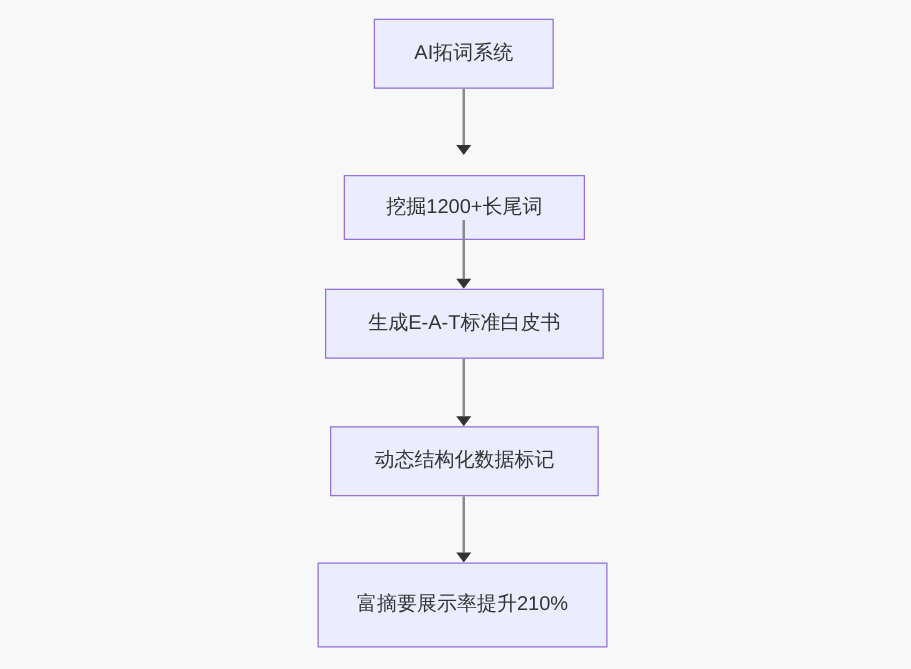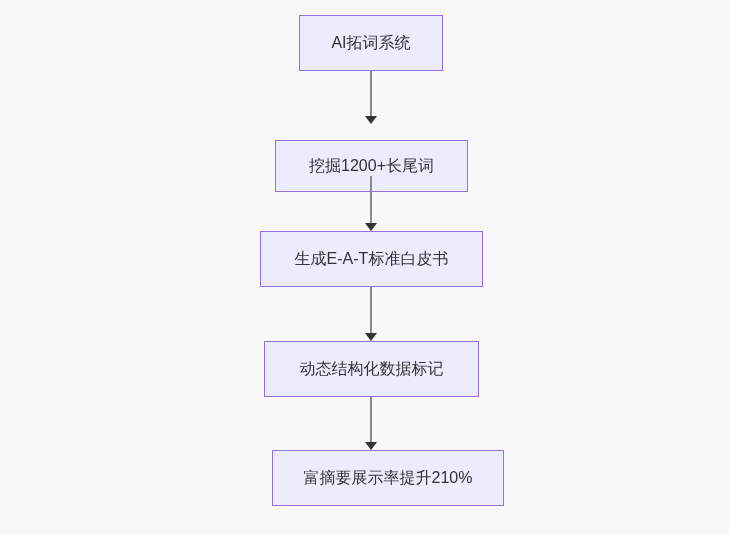--- a/index.html
+++ b/index.html
@@ -28,21 +28,21 @@
   .node span {
     font-size: 16px;
     color: var(--text-color, #333333);
     line-height: 1.2;
     white-space: nowrap;
   }
   .n1 { left: 299px; top: 15px;  width: 144px; height: 56px; }
   .n2 { left: 275px; top: 124px; width: 193px; height: 52px; margin-top: 16px; }
   .n3 { left: 260px; top: 231px; width: 223px; height: 56px; text-align: right; }
   .n4 { left: 264px; top: 341px; width: 215px; height: 56px; }
-  .n5 { left: 254px; top: 450px; width: 232px; height: 56px; margin-left: 18px; }
+  .n5 { left: 254px; top: 450px; width: 232px; height: 68px; }
 
   .edge {
     position: absolute;
     left: 364px;
     width: 14px;
     display: flex;
     flex-direction: column;
     align-items: center;
   }
   .edge .line {

